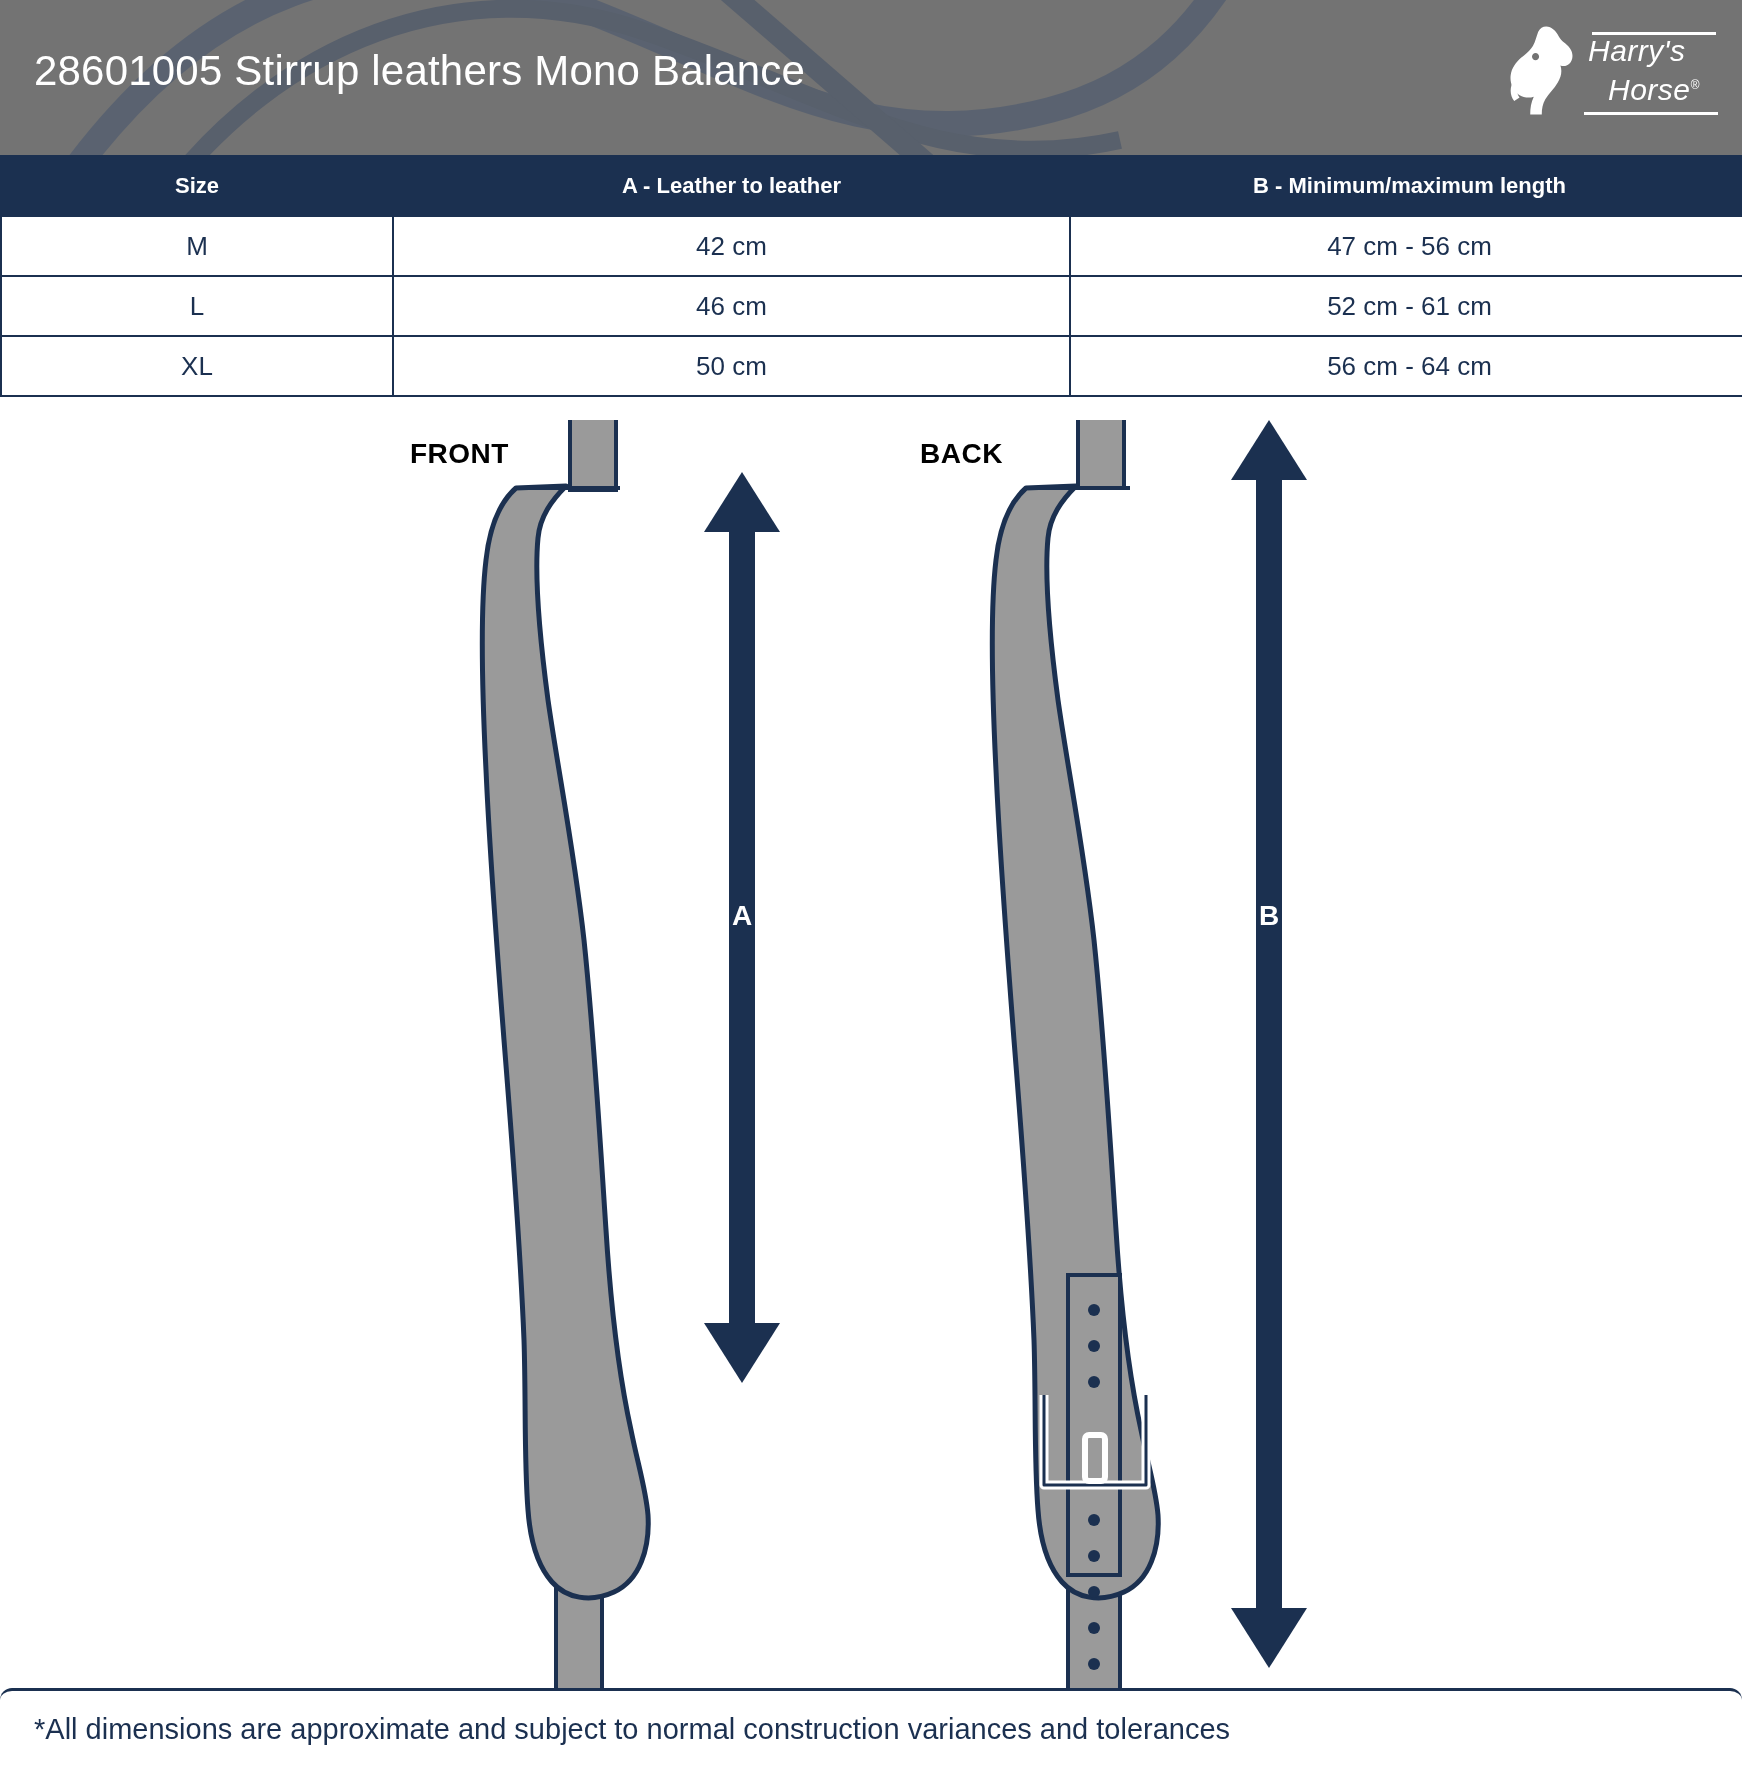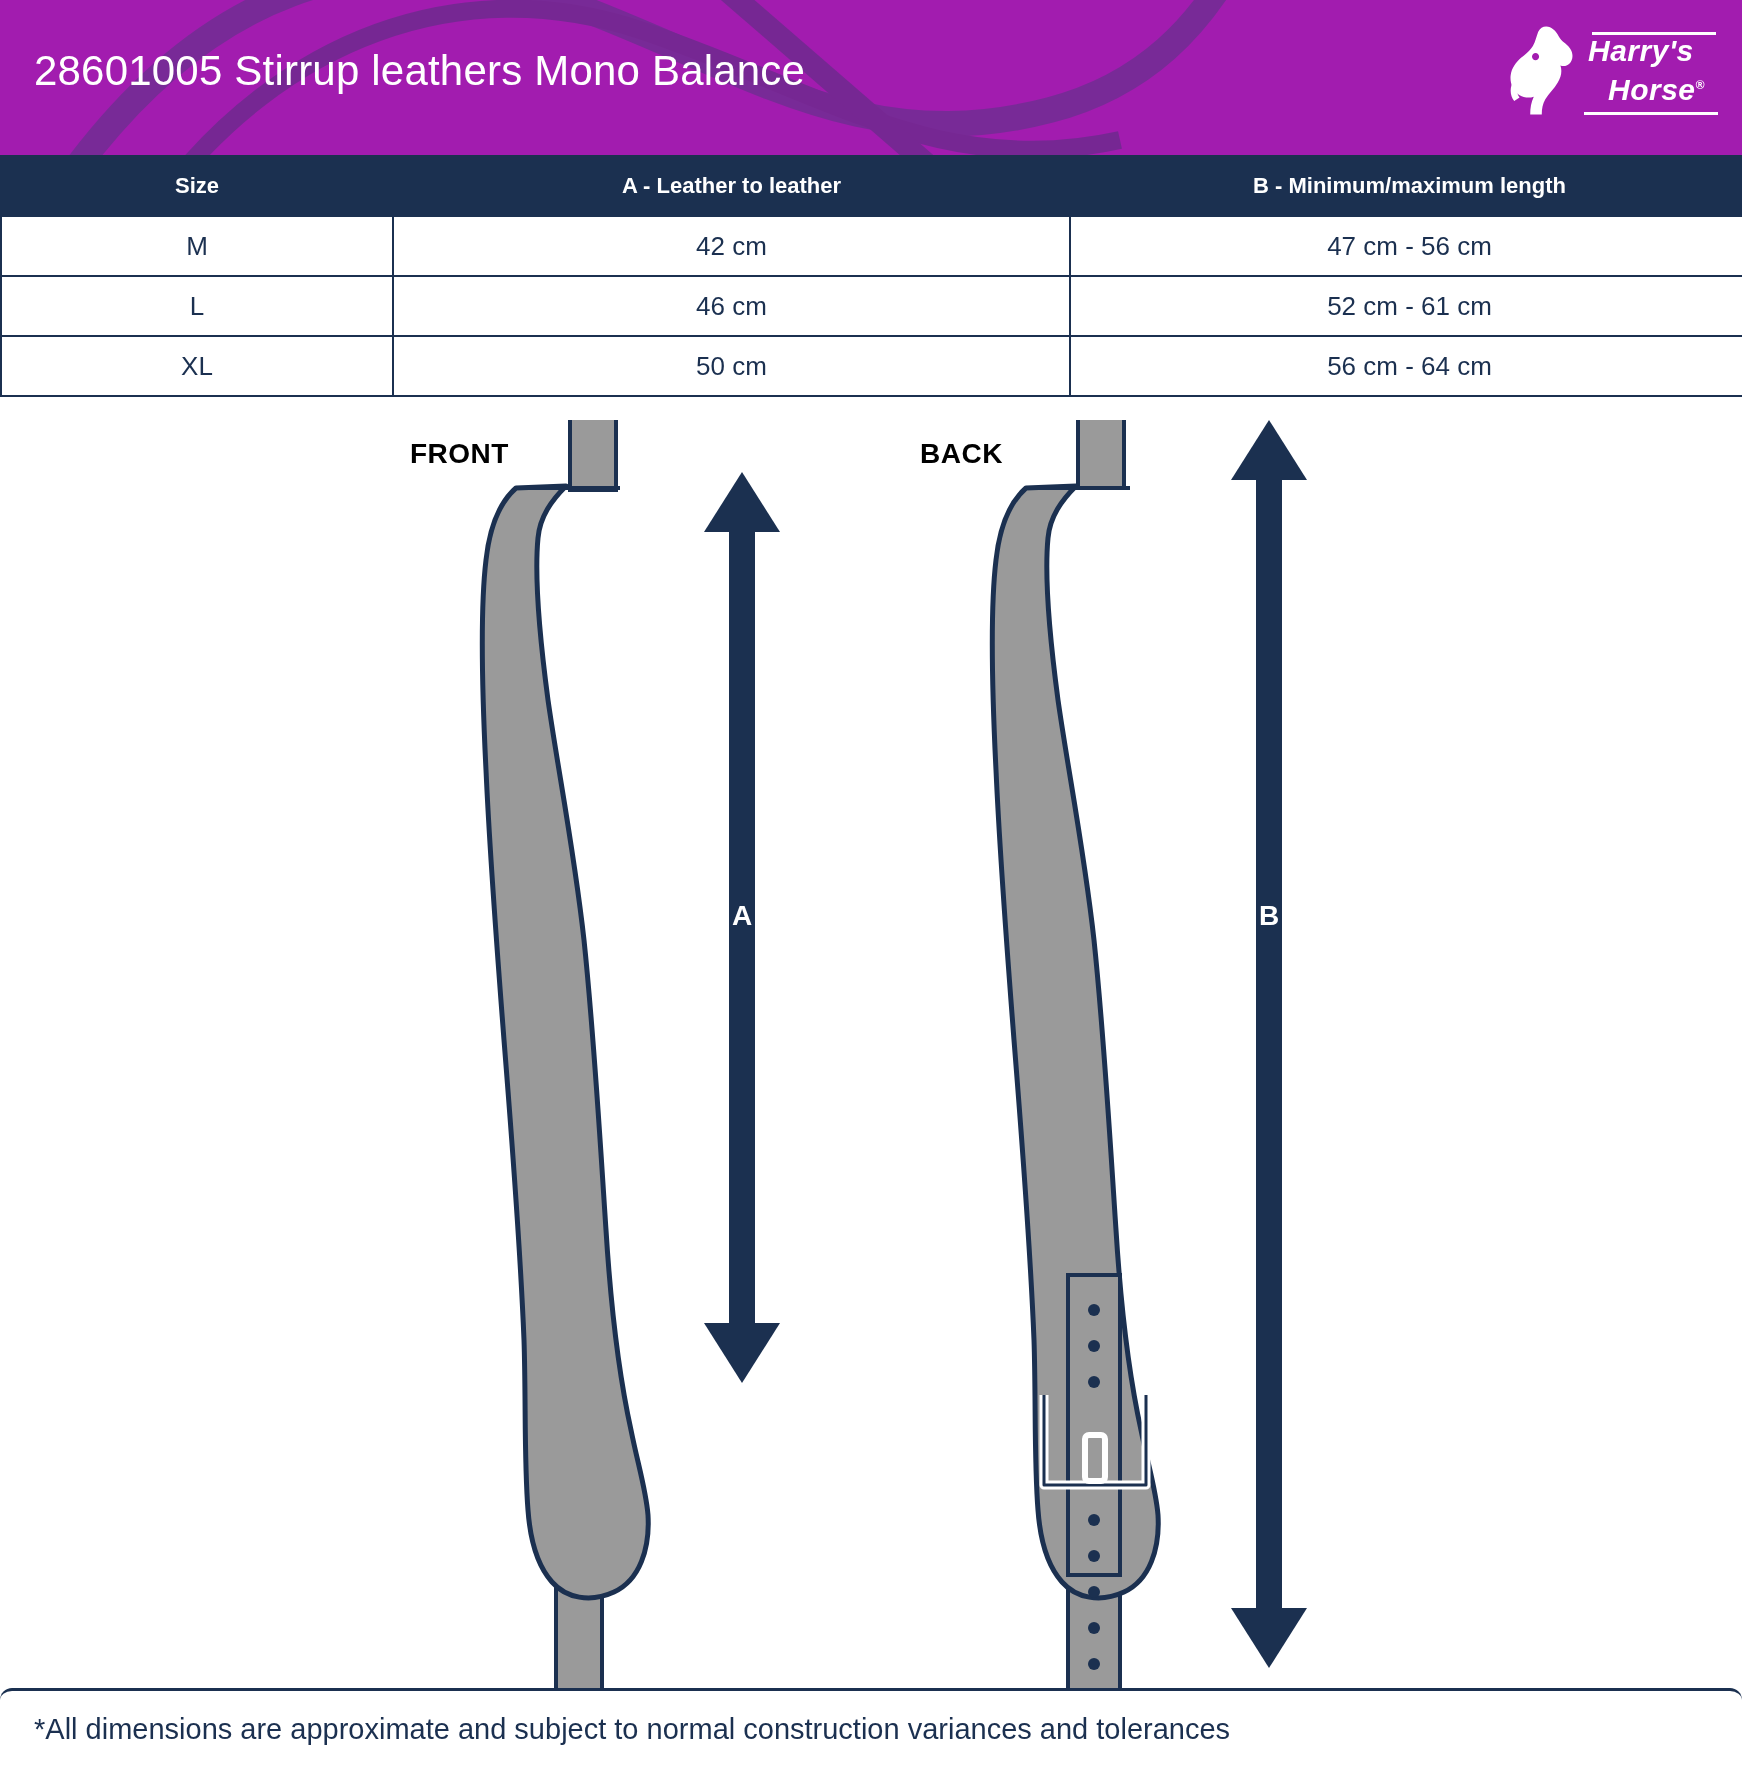--- a/index.html
+++ b/index.html
@@ -17,21 +17,21 @@
     background: #ffffff;
     overflow: hidden;
   }
 
   
   .header {
     position: absolute;
     left: 0; top: 0;
     width: 1742px;
     height: 155px;
-    background: #a21caf;
+    background: #737373;
     overflow: hidden;
   }
   .header-swoosh {
     position: absolute;
     top: -40px;
     left: 40px;
     width: 1200px;
     height: 240px;
     opacity: 0.35;
   }
@@ -51,21 +51,21 @@
     width: 220px;
     height: 120px;
     color: #ffffff;
   }
   .logo-text {
     position: absolute;
     left: 88px;
     top: 18px;
     color: #fff;
     font-size: 30px;
-    font-weight: bold;
+    font-weight: normal;
     font-style: italic;
     line-height: 34px;
     letter-spacing: 0.5px;
   }
   .logo-text .l2 {
     display: block;
     margin-left: 20px;
   }
   .logo-reg {
     font-size: 12px;

